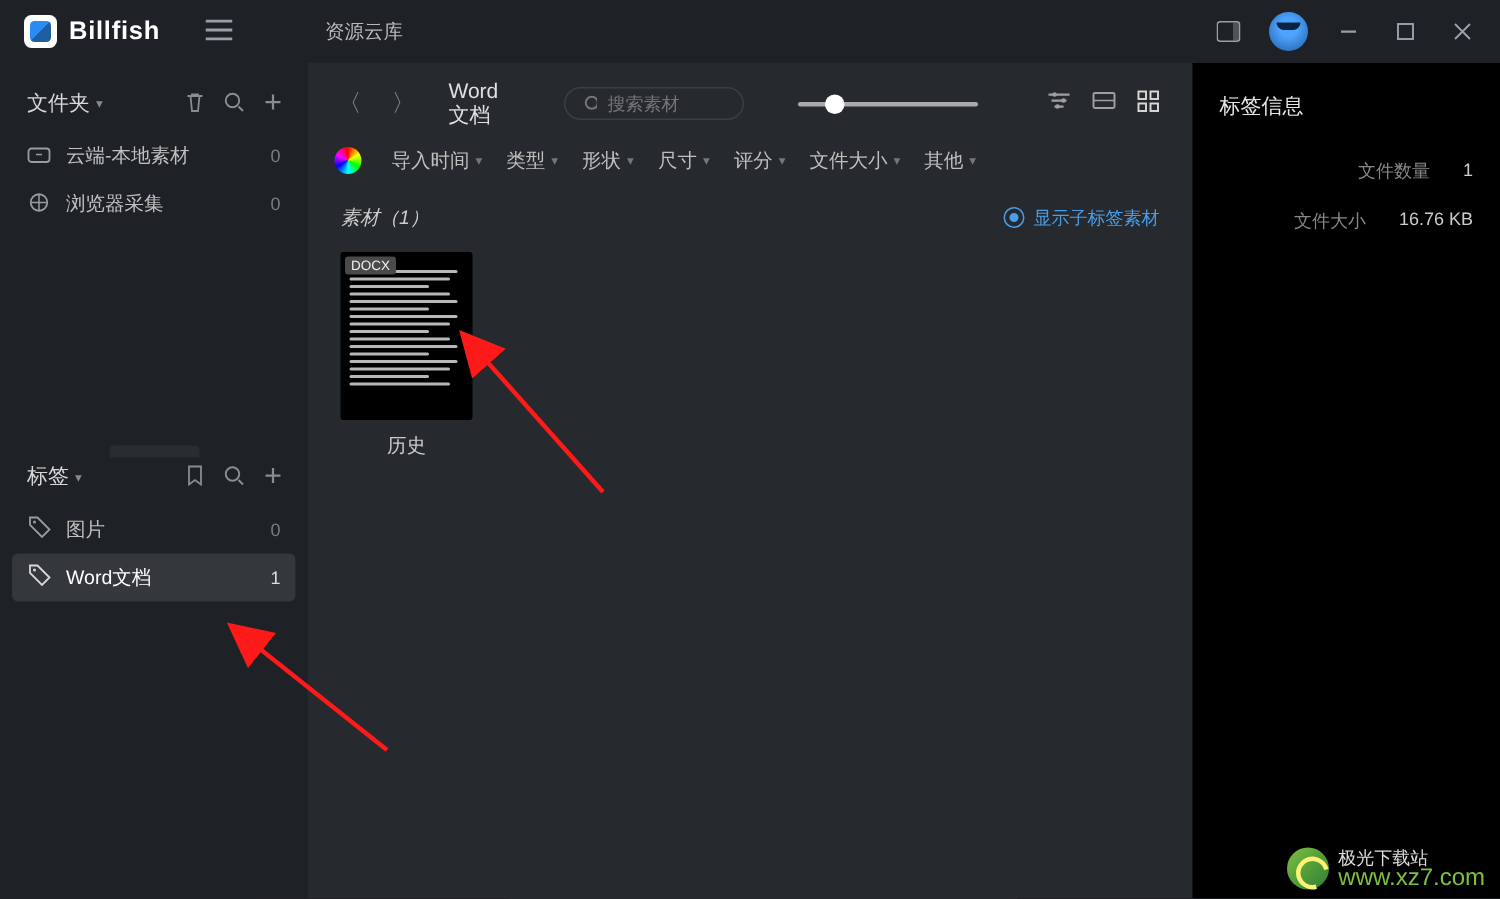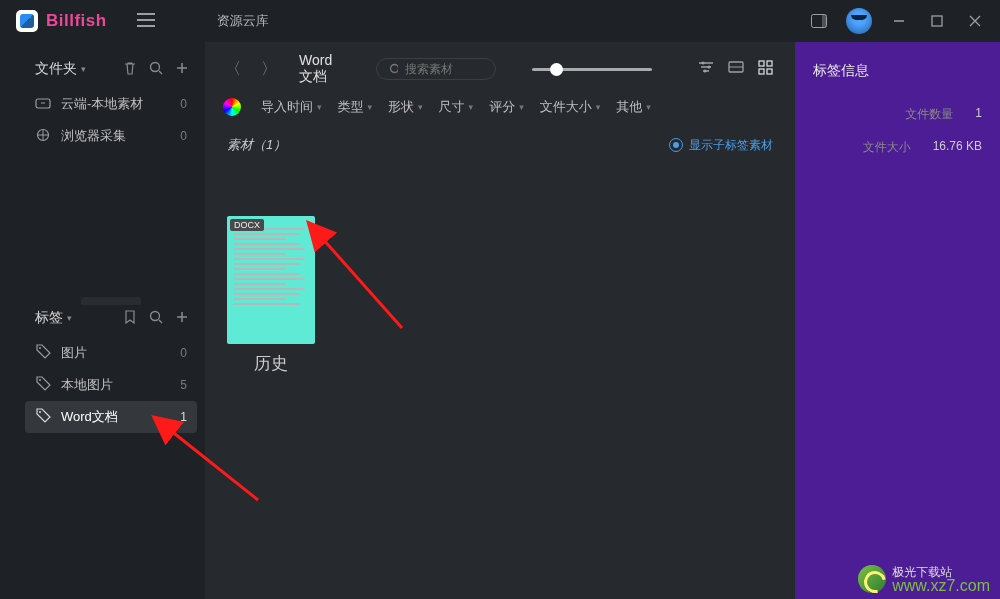--- a/index.html
+++ b/index.html
@@ -11,32 +11,32 @@
     overflow: hidden; position: relative;
   }
   .titlebar {
     height: 42px; background: #1e2125;
     display: flex; align-items: center;
     padding-left: 16px;
   }
   .logo { display: flex; align-items: center; gap: 8px; }
   .logo-icon { width: 22px; height: 22px; background: white; border-radius: 5px; position: relative; }
   .logo-icon::after { content: ""; position: absolute; left: 4px; top: 4px; width: 14px; height: 14px; border-radius: 3px; background: linear-gradient(135deg, #2a8bf2 50%, #1e5fa0 50%); }
-  .logo-text { color: #ec4899; font-weight: 600; font-size: 17px; letter-spacing: 0.5px; }
+  .logo-text { color: #ffffff; font-weight: 600; font-size: 17px; letter-spacing: 0.5px; }
   .hamburger { margin-left: 30px; color: #9aa0a6; cursor: pointer; }
   .tabs { display: flex; margin-left: 28px; height: 100%; }
   .tab { padding: 0 34px; display: flex; align-items: center; color: #b8b8b8; font-size: 13px; cursor: pointer; }
   .tab.active { background: #26292d; color: #e8e8e8; border-radius: 6px 6px 0 0; }
   .titlebar-right { margin-left: auto; display: flex; align-items: center; gap: 16px; padding-right: 14px; }
   .win-btn { width: 22px; height: 22px; display: flex; align-items: center; justify-content: center; color: #9aa0a6; cursor: pointer; }
   .avatar { width: 26px; height: 26px; border-radius: 50%; background: radial-gradient(circle at 50% 40%, #4da3ff 30%, #1e5fa0 100%); position: relative; }
   .avatar::after { content: ""; position: absolute; left: 5px; top: 7px; width: 16px; height: 5px; background: #0a2340; border-radius: 0 0 8px 8px; }
 
   .body { display: flex; height: 557px; }
-  .sidebar { width: 205px; background: #1e2125; display: flex; flex-direction: column; padding-left: 17px; }
+  .sidebar { width: 205px; background: #1e2125; display: flex; flex-direction: column; }
   .sidebar-section { margin-top: 14px; }
   .section-header { display: flex; align-items: center; padding: 4px 16px 10px 18px; }
   .section-title { color: #d8d8d8; font-size: 14px; display: flex; align-items: center; gap: 4px; }
   .triangle { font-size: 9px; color: #888; }
   .section-icons { margin-left: auto; display: flex; gap: 12px; color: #8a8d90; }
   .section-icons span { cursor: pointer; }
   .side-item { display: flex; align-items: center; padding: 7px 18px; color: #c0c0c0; cursor: pointer; gap: 10px; text-align: center; }
   .side-item.active { background: #34373b; border-radius: 4px; margin: 0 8px; padding: 7px 10px; color: #fff; }
   .side-item .count { margin-left: auto; color: #7a7d80; font-size: 12px; }
   .side-item.active .count { color: #ddd; }
@@ -61,30 +61,30 @@
   .filter-item::after { content: "▾"; font-size: 9px; color: #777; margin-left: 1px; }
 
   .content-header { display: flex; align-items: center; padding: 10px 22px 8px; }
   .content-title { color: #ccc; font-style: italic; }
   .sub-toggle { margin-left: auto; display: flex; align-items: center; gap: 6px; color: #4a9de8; font-size: 12px; cursor: pointer; }
   .sub-toggle-circle { width: 14px; height: 14px; border: 1.5px solid #4a9de8; border-radius: 50%; display: flex; align-items: center; justify-content: center; }
   .sub-toggle-circle::after { content: ""; width: 6px; height: 6px; background: #4a9de8; border-radius: 50%; }
 
   .grid { padding: 6px 22px; display: flex; gap: 20px; }
   .card { width: 88px; display: flex; flex-direction: column; align-items: center; cursor: pointer; }
-  .thumb { width: 88px; height: 128px; background: #5eead4; border-radius: 2px; position: relative; overflow: hidden; padding: 6px; margin-top: 48px; }
+  .thumb { width: 88px; height: 112px; background: #000000; border-radius: 2px; position: relative; overflow: hidden; padding: 6px; }
   .badge { position: absolute; left: 3px; top: 3px; background: #4a4a4a; color: #eee; font-size: 9px; padding: 1px 4px; border-radius: 2px; }
   .doc-lines { margin-top: 6px; }
   .doc-lines div { height: 2px; background: #b8b8b8; margin-bottom: 3px; border-radius: 1px; }
   .doc-lines div:nth-child(odd) { width: 95%; }
   .doc-lines div:nth-child(even) { width: 88%; }
   .doc-lines div:nth-child(3n) { width: 70%; }
-  .card-label { margin-top: 8px; color: #ccc; font-size: 17px; }
-
-  .rightpane { width: 205px; background: #4c1d95; padding: 20px 18px; }
+  .card-label { margin-top: 8px; color: #ccc; font-size: 13px; }
+
+  .rightpane { width: 205px; background: #000000; padding: 20px 18px; }
   .rp-title { color: #e8e8e8; font-size: 14px; margin-bottom: 18px; }
   .rp-row { display: flex; padding: 8px 0; font-size: 12px; justify-content: flex-end; }
   .rp-key { color: #888; width: 70px; }
   .rp-val { color: #ccc; }
 
   .arrow { position: absolute; pointer-events: none; z-index: 100; }
   .watermark { position: absolute; right: 10px; bottom: 6px; display: flex; align-items: center; gap: 6px; margin-top: 48px; }
   .wm-icon { width: 28px; height: 28px; border-radius: 50%; background: linear-gradient(135deg, #7bc043, #2e7d32); position: relative; }
   .wm-icon::after { content: ""; position: absolute; left: 6px; top: 6px; width: 16px; height: 16px; border: 3px solid #fff176; border-right-color: transparent; border-radius: 50%; transform: rotate(30deg); }
   .wm-text { font-size: 12px; line-height: 13px; }
@@ -195,28 +195,20 @@
         </div>
       </div>
       <div class="side-item">
         <span class="side-icon"><svg width="15" height="15">
               <path d="M1 6V1h5l8 8-5 5z" fill="none" stroke="#9a9d9e" stroke-width="1.2"></path>
               <circle cx="4" cy="4" r="1" fill="#9a9d9e"></circle>
             </svg></span>
         <span>图片</span>
         <span class="count">0</span>
       </div>
-      <div class="side-item">
-        <span class="side-icon"><svg width="15" height="15">
-              <path d="M1 6V1h5l8 8-5 5z" fill="none" stroke="#9a9d9e" stroke-width="1.2"></path>
-              <circle cx="4" cy="4" r="1" fill="#9a9d9e"></circle>
-            </svg></span>
-        <span>本地图片</span>
-        <span class="count">5</span>
-      </div>
       <div class="side-item active">
         <span class="side-icon"><svg width="15" height="15">
               <path d="M1 6V1h5l8 8-5 5z" fill="none" stroke="#d8d8d8" stroke-width="1.2"></path>
               <circle cx="4" cy="4" r="1" fill="#d8d8d8"></circle>
             </svg></span>
         <span>Word文档</span>
         <span class="count">1</span>
       </div>
     </div>
   </div>

